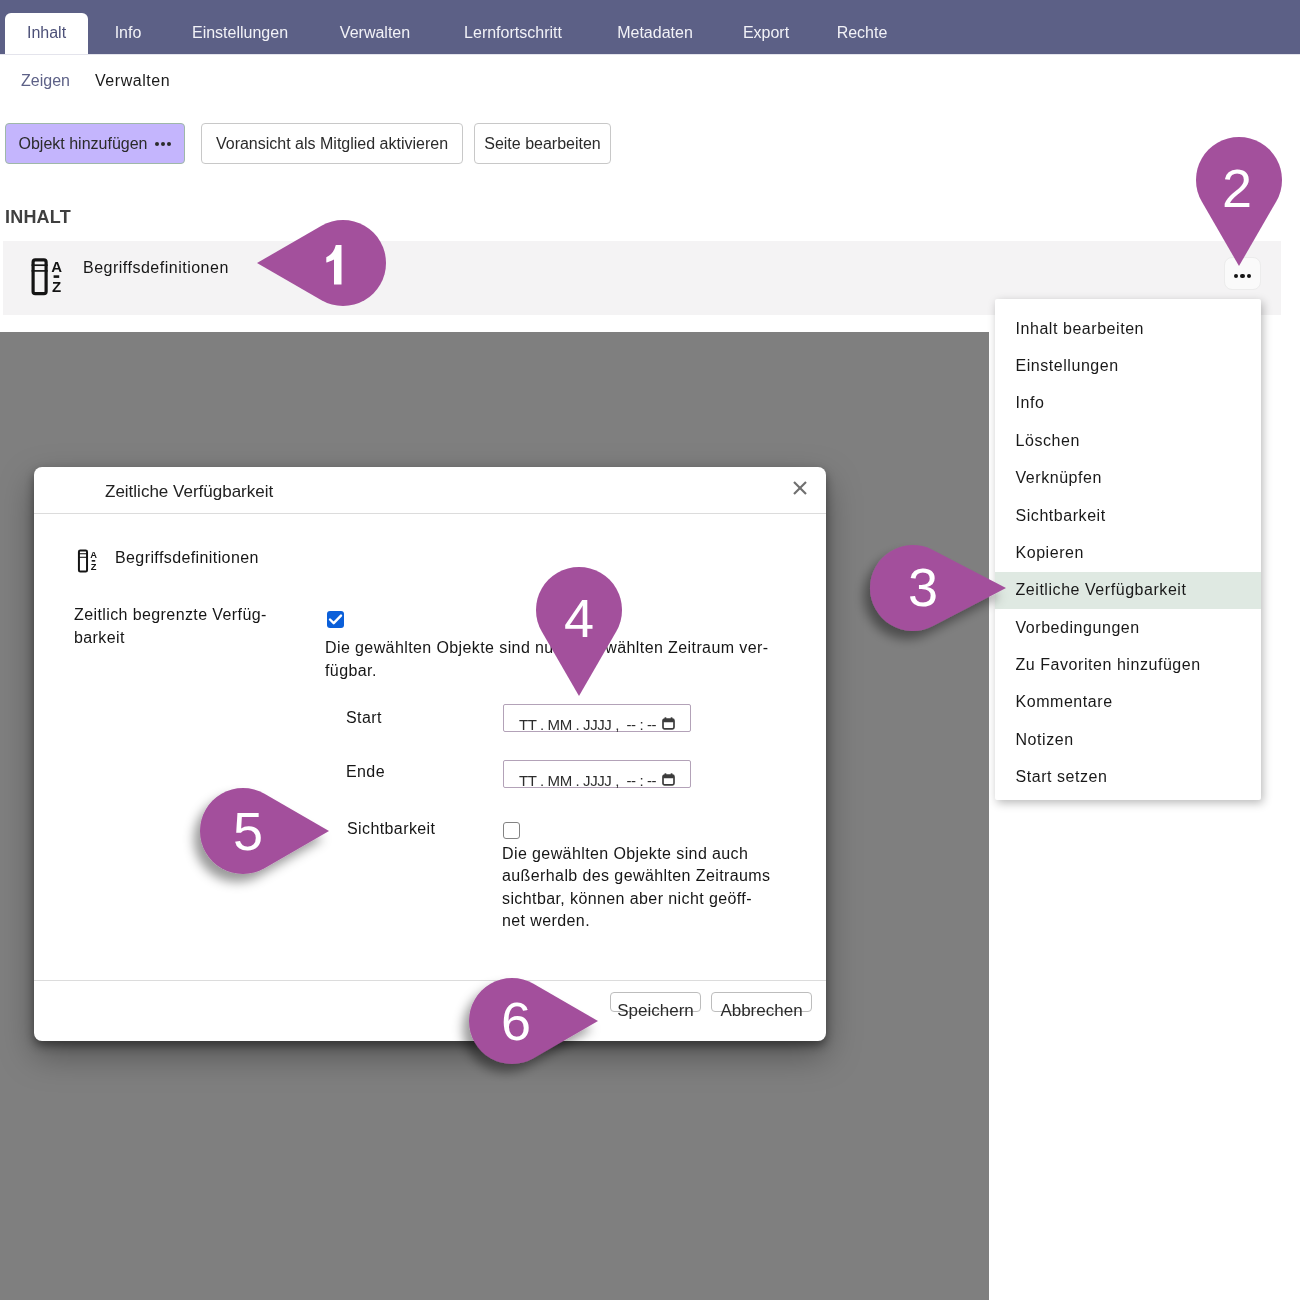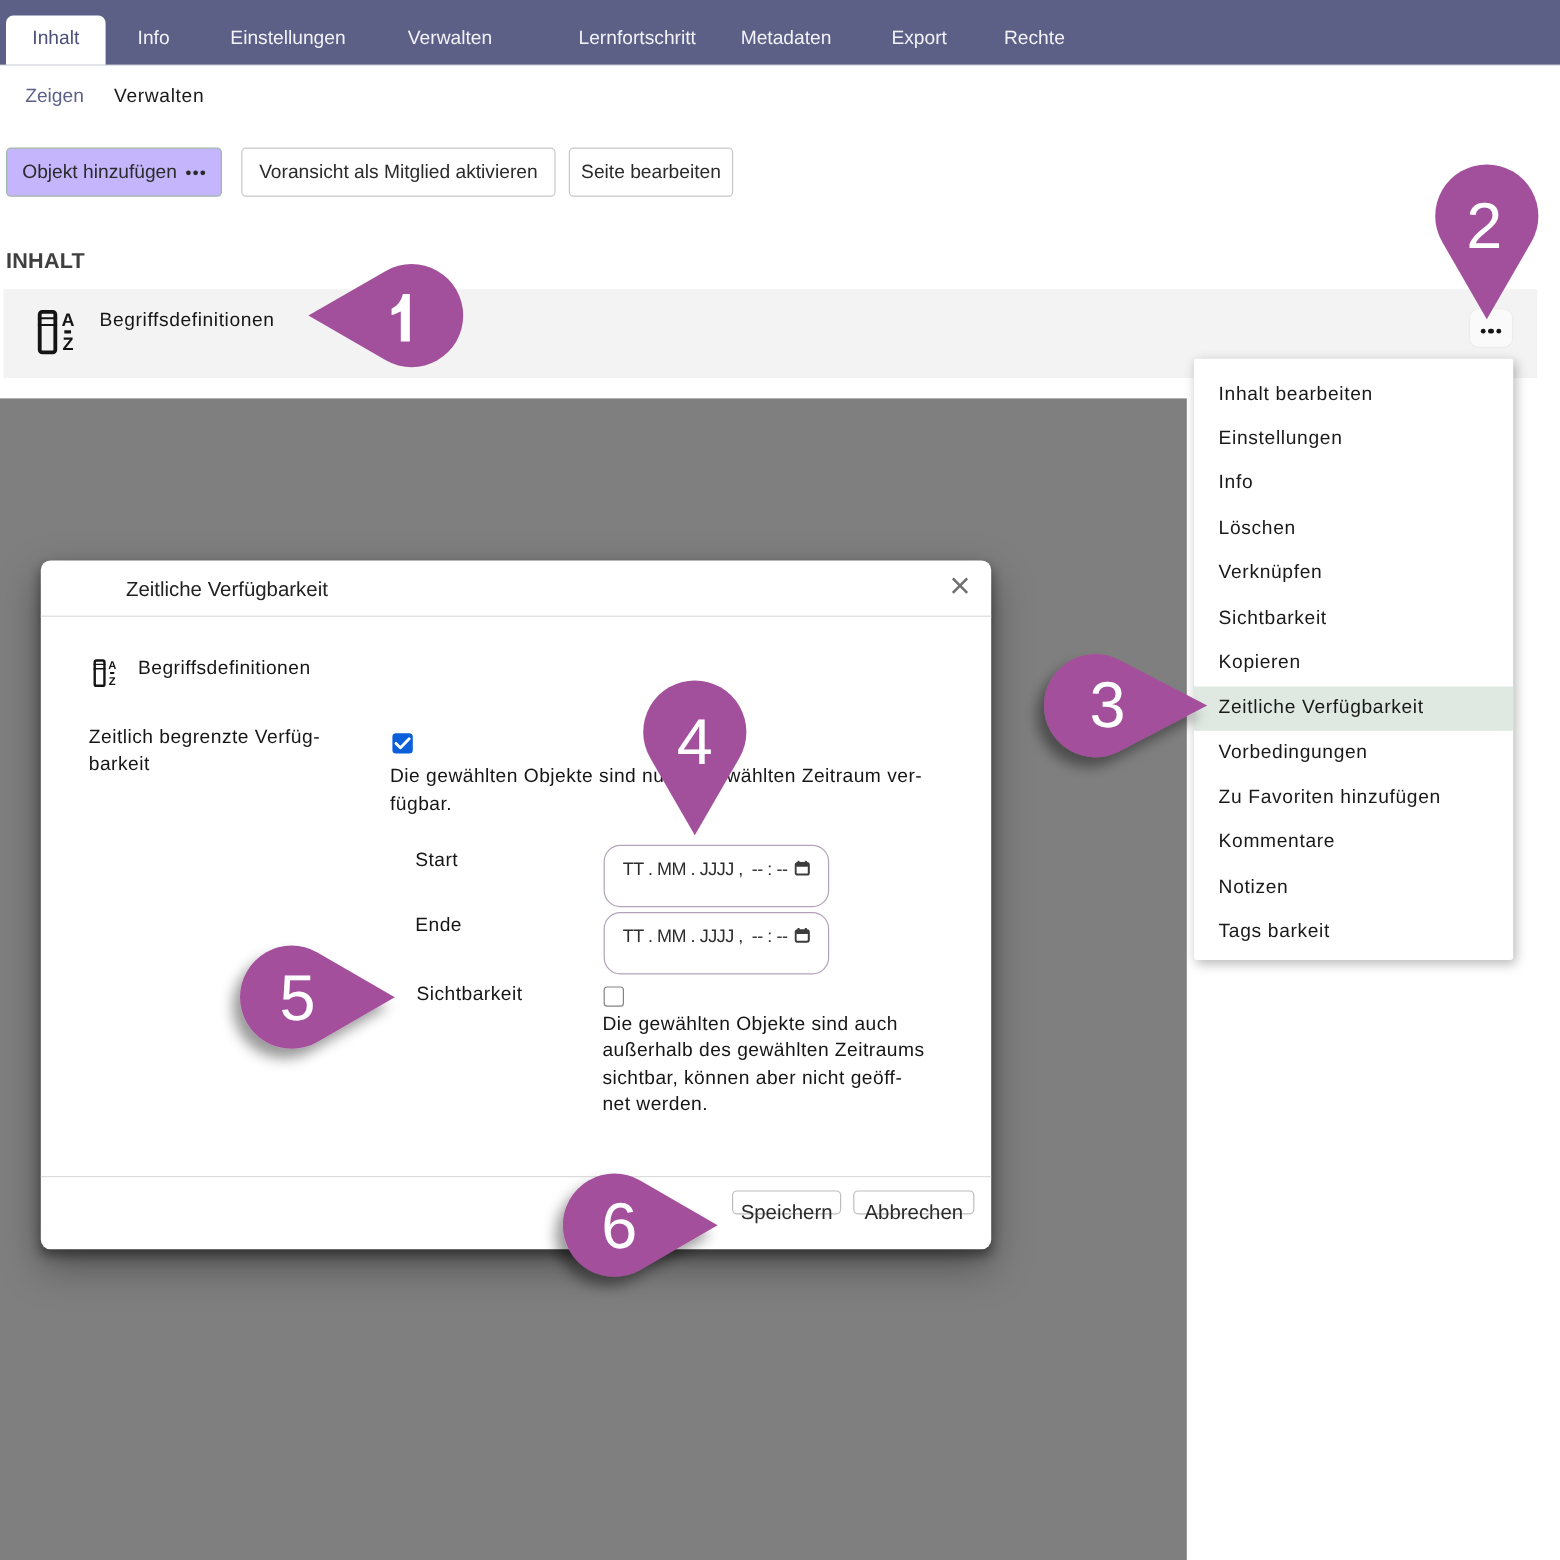--- a/index.html
+++ b/index.html
@@ -36,39 +36,39 @@
 
 #modal{left:34px;top:467px;width:792px;height:574px;background:#fff;border-radius:8px;box-shadow:0 5px 10px rgba(0,0,0,.42),0 14px 34px rgba(0,0,0,.35)}
 #modal .t{position:absolute;font-size:17px;color:#222}
 #mclose{position:absolute;left:752px;top:7px;width:28px;height:28px}
 #mhline{position:absolute;left:0;top:46px;width:792px;height:1px;background:#dcdcdc}
 #mico{position:absolute}
 .mtxt{position:absolute;font-size:16px;color:#161616;line-height:23px;letter-spacing:.4px}
 #cb1{position:absolute;left:293px;top:144px;width:17px;height:17px;background:#0b5fd9;border-radius:3px}
 #cb1 svg{position:absolute;left:1px;top:2px}
 #cb2{position:absolute;left:469px;top:355px;width:17px;height:17px;background:#fff;border:1.5px solid #838383;border-radius:3px}
-.dinput{position:absolute;left:469px;width:188px;height:52px;border:1px solid #b3a2b8;border-radius:14px;background:#fff}
+.dinput{position:absolute;left:469px;width:188px;height:28px;border:1px solid #b3a2b8;border-radius:2px;background:#fff}
 .dinput span{position:absolute;left:15px;top:11px;font-size:15px;letter-spacing:-0.4px;color:#2d2d2d;white-space:nowrap}
 .dinput svg{position:absolute;right:15px;top:12px}
 #mfline{position:absolute;left:0;top:513px;width:792px;height:1px;background:#dcdcdc}
 .mbtn{position:absolute;top:525px;height:20px;background:#fff;border:1px solid #bdbdbd;border-radius:4px;font-size:17px;color:#2b2b2b;display:flex;align-items:center;justify-content:center;padding-top:17px}
 
 #balloons{left:0;top:0;width:1300px;height:1300px;pointer-events:none}
 </style>
 </head>
 <body>
 <div class="abs" id="navbar"></div>
 <div class="abs" id="navline"></div>
 <div class="abs" id="activetab">
     <span>Inhalt</span>
   </div>
 <div class="abs tab" style="left:128px">Info</div>
 <div class="abs tab" style="left:240px">Einstellungen</div>
 <div class="abs tab" style="left:375px">Verwalten</div>
-<div class="abs tab" style="left:531px">Lernfortschritt</div>
+<div class="abs tab" style="left:513px">Lernfortschritt</div>
 <div class="abs tab" style="left:655px">Metadaten</div>
 <div class="abs tab" style="left:766px">Export</div>
 <div class="abs tab" style="left:862px">Rechte</div>
 
 <div class="abs sub" style="left:21px;color:#5d6187">Zeigen</div>
 <div class="abs sub" style="left:95px;color:#1a1a1a;letter-spacing:.55px">Verwalten</div>
 
 <div class="abs btnrow" id="btn-green">
     <span>Objekt hinzufügen</span>
     <span class="dots3">
@@ -103,21 +103,21 @@
   <div>Info</div>
   <div>Löschen</div>
   <div>Verknüpfen</div>
   <div>Sichtbarkeit</div>
   <div>Kopieren</div>
   <div class="hl">Zeitliche Verfügbarkeit</div>
   <div>Vorbedingungen</div>
   <div>Zu Favoriten hinzufügen</div>
   <div>Kommentare</div>
   <div>Notizen</div>
-  <div>Tags barkeit</div>
+  <div>Start setzen</div>
 </div>
 
 <div class="abs" id="overlay"></div>
 
 <div class="abs" id="modal">
   <div class="t" style="left:71px;top:14.5px;position:absolute">Zeitliche Verfügbarkeit</div>
   <svg id="mclose" viewBox="0 0 28 28">
       <line x1="8" y1="8" x2="20" y2="20" stroke="#6f6f6f" stroke-width="2.1"></line>
       <line x1="20" y1="8" x2="8" y2="20" stroke="#6f6f6f" stroke-width="2.1"></line>
     </svg>

